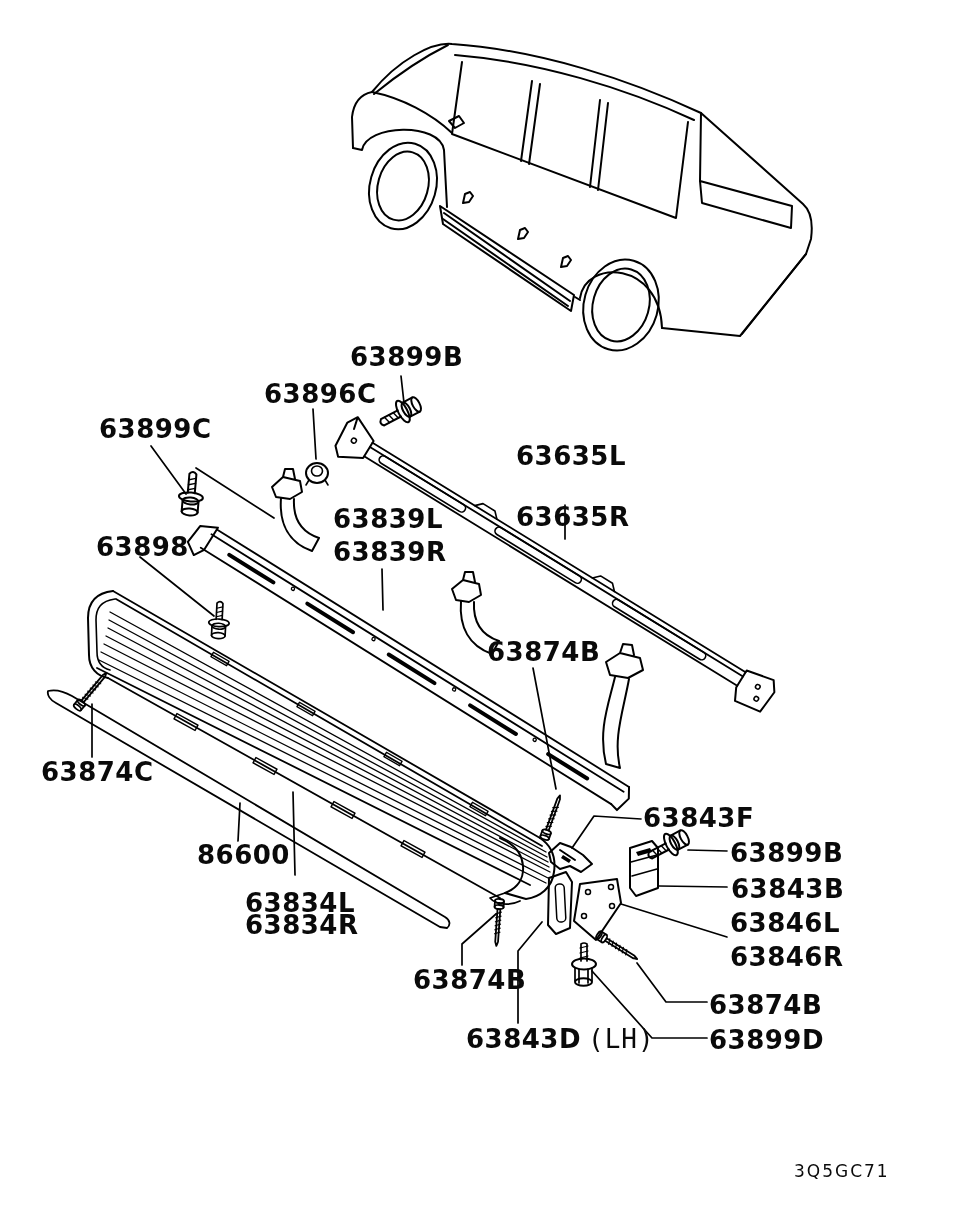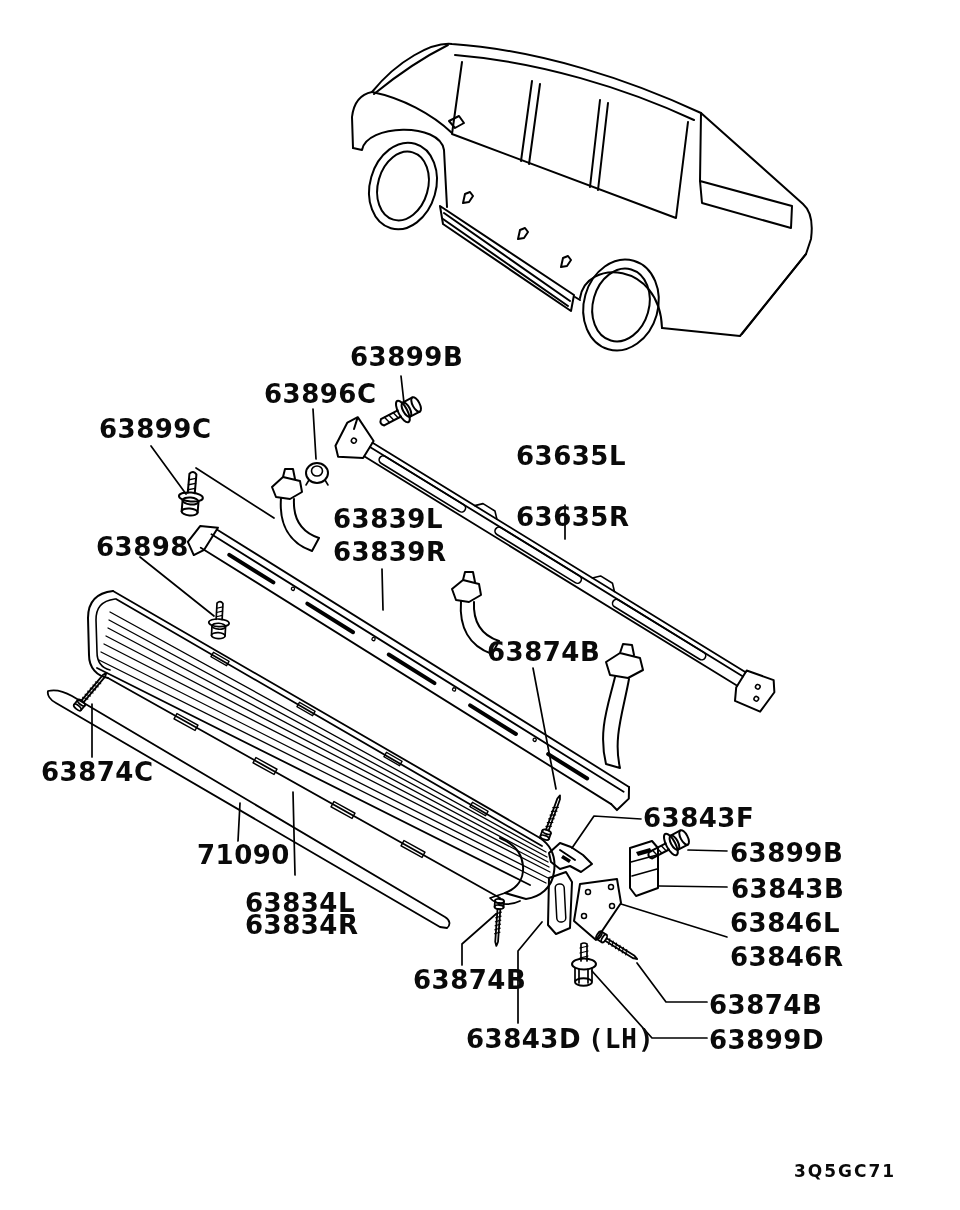--- a/index.html
+++ b/index.html
@@ -2,23 +2,23 @@
 <html><head>
 <meta charset="utf-8">
 <style>
   html,body{margin:0;padding:0;background:#fff;}
   #page{position:relative;width:960px;height:1210px;background:#fff;overflow:hidden;
         font-family:"DejaVu Sans",sans-serif;text-align:right;}
   svg{position:absolute;left:0;top:0;}
   .lbl{position:absolute;font-weight:bold;font-size:26px;line-height:1;
        letter-spacing:0.5px;color:#0a0a0a;white-space:nowrap;
        font-family:"DejaVu Sans",sans-serif;}
-  .lbl .side{font-family:"DejaVu Sans Mono",monospace;font-weight:700;
+  .lbl .side{font-family:"DejaVu Sans Mono",monospace;font-weight:400;
        letter-spacing:1px;margin-left:7px;}
-  .code{position:absolute;font-weight:bold;font-size:17px;letter-spacing:2px;
+  .code{position:absolute;font-weight:normal;font-size:17px;letter-spacing:2px;
        color:#0a0a0a;font-family:"DejaVu Sans",sans-serif;}
 </style>
 </head>
 <body>
 
 <div id="page">
 
 <svg width="960" height="1210" viewBox="0 0 960 1210">
   <defs>
 
@@ -223,21 +223,21 @@
 <div class="lbl" style="left:350px;top:344px">63899B</div>
 <div class="lbl" style="left:264px;top:381px">63896C</div>
 <div class="lbl" style="left:99px;top:416px">63899C</div>
 <div class="lbl" style="left:96px;top:534px">63898</div>
 <div class="lbl" style="left:333px;top:506px">63839L</div>
 <div class="lbl" style="left:333px;top:539px">63839R</div>
 <div class="lbl" style="left:516px;top:443px">63635L</div>
 <div class="lbl" style="left:516px;top:504px">63635R</div>
 <div class="lbl" style="left:487px;top:639px">63874B</div>
 <div class="lbl" style="left:41px;top:759px">63874C</div>
-<div class="lbl" style="left:197px;top:842px">71090</div>
+<div class="lbl" style="left:197px;top:842px">86600</div>
 <div class="lbl" style="left:245px;top:890px">63834L</div>
 <div class="lbl" style="left:245px;top:912px">63834R</div>
 <div class="lbl" style="left:643px;top:805px">63843F</div>
 <div class="lbl" style="left:730px;top:840px">63899B</div>
 <div class="lbl" style="left:731px;top:876px">63843B</div>
 <div class="lbl" style="left:730px;top:910px">63846L</div>
 <div class="lbl" style="left:730px;top:944px">63846R</div>
 <div class="lbl" style="left:413px;top:967px">63874B</div>
 <div class="lbl" style="left:709px;top:992px">63874B</div>
 <div class="lbl" style="left:709px;top:1027px">63899D</div>

